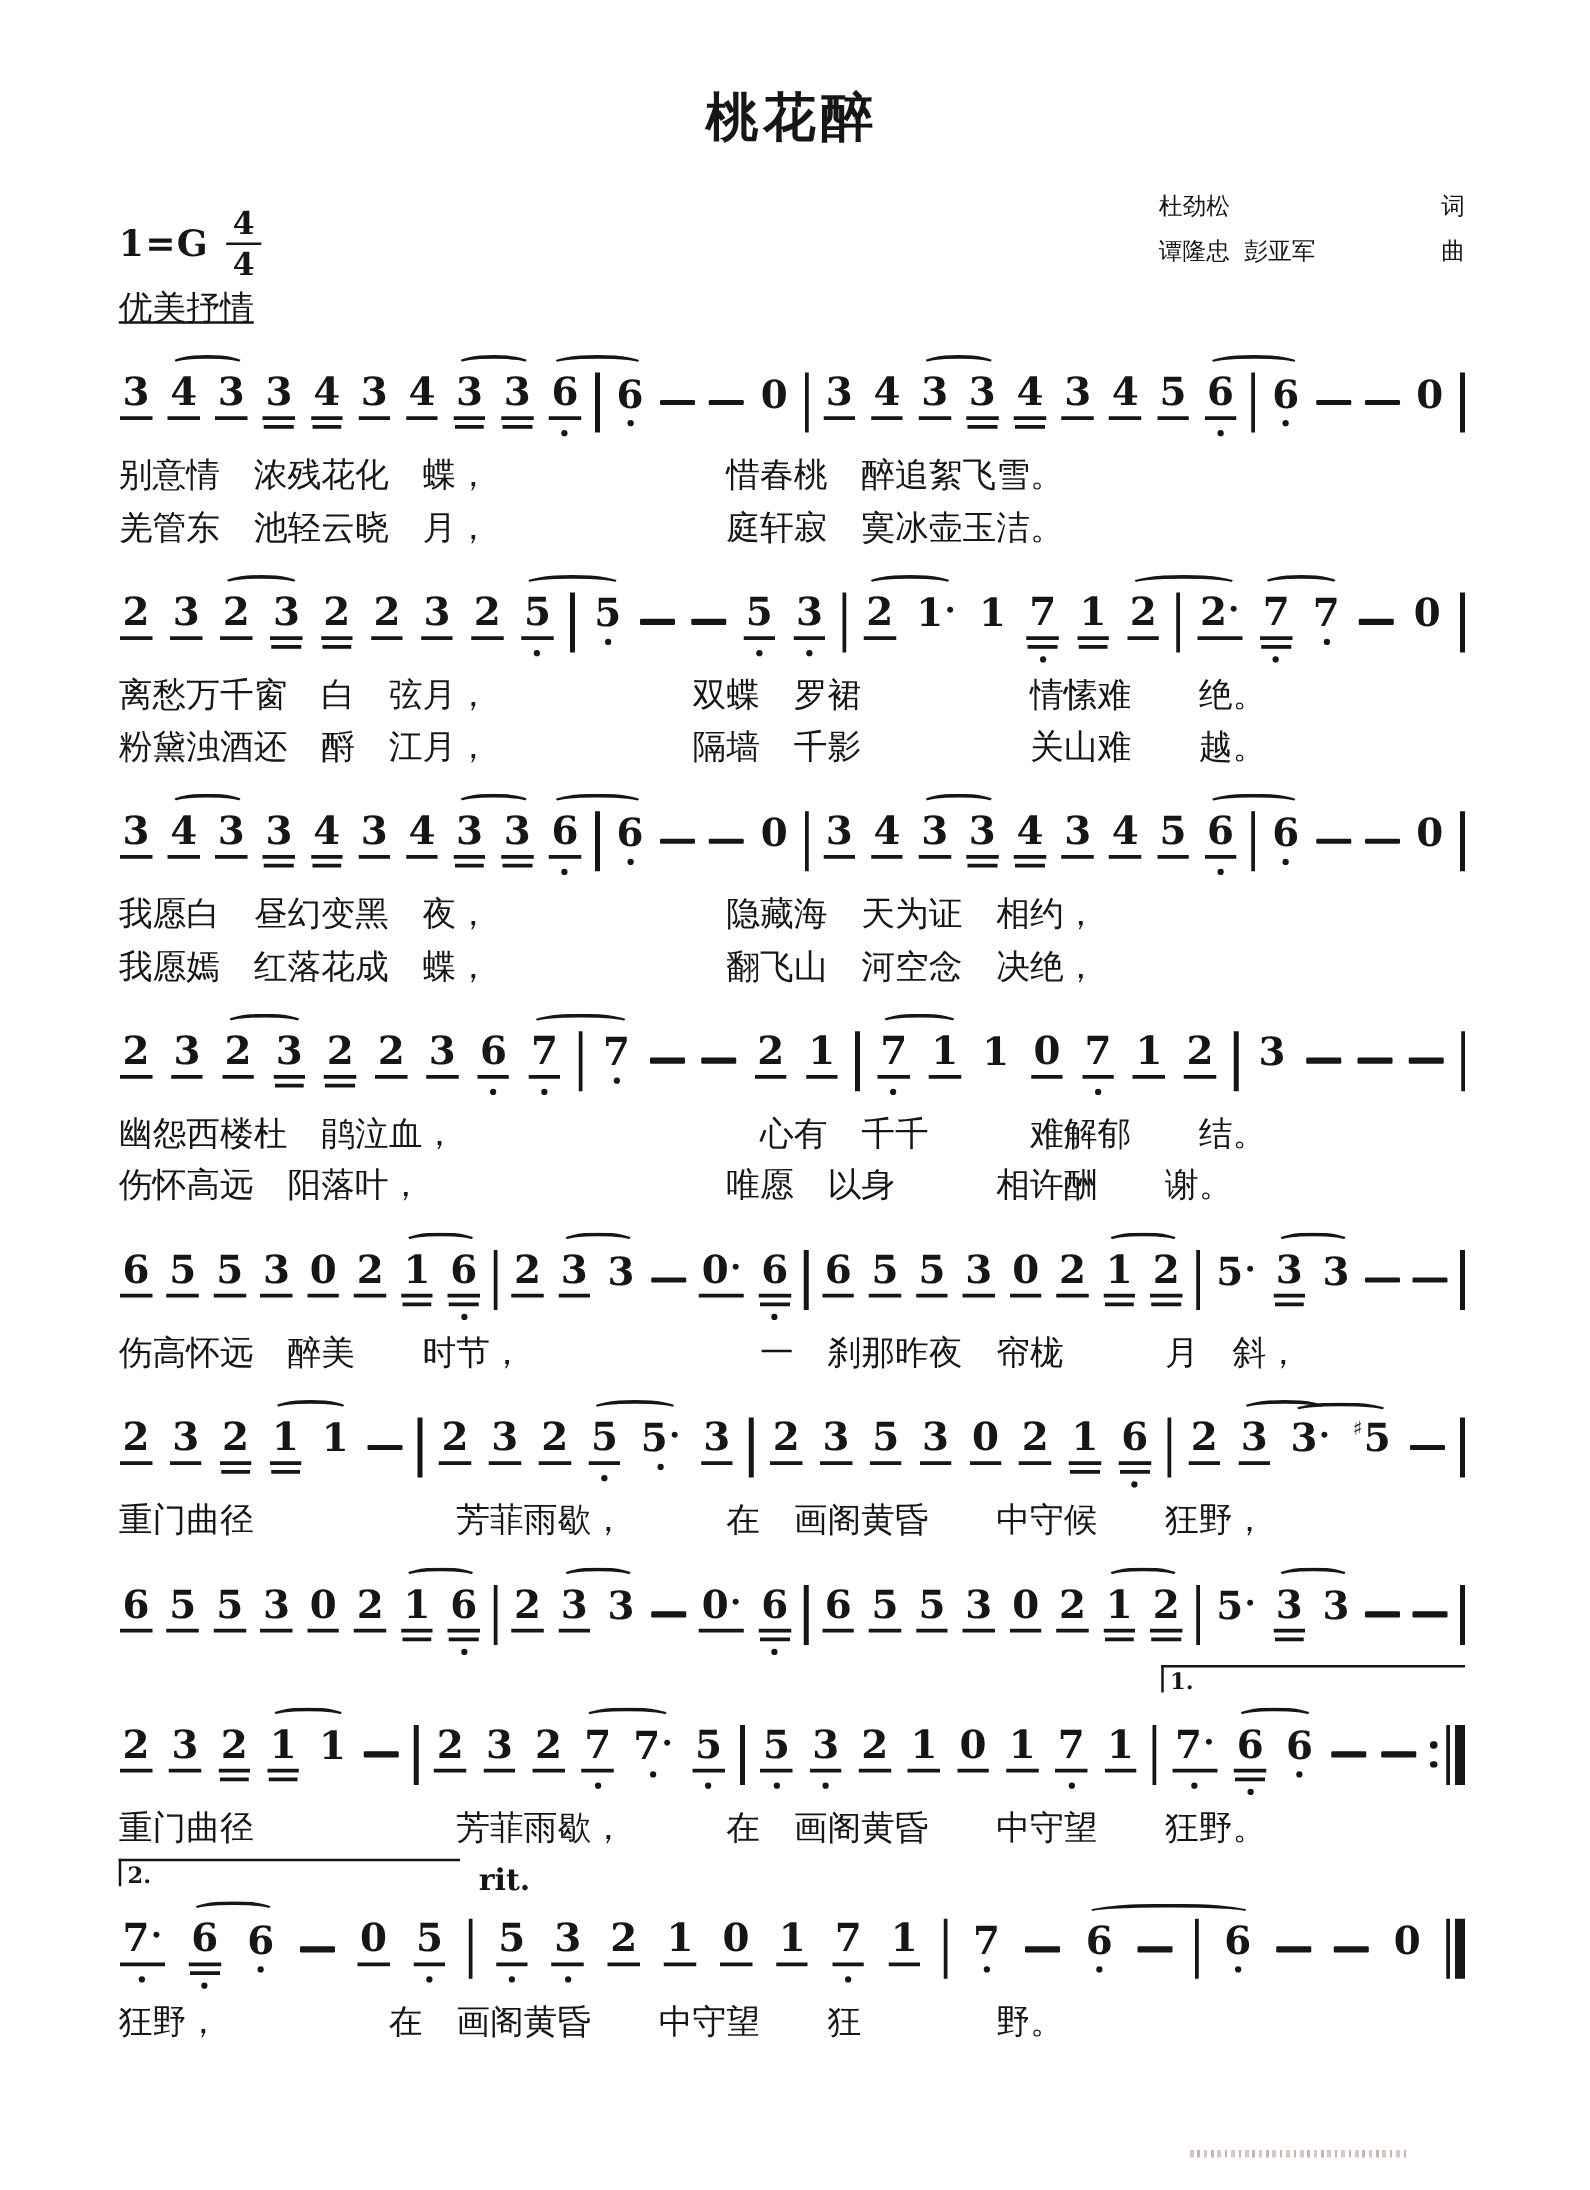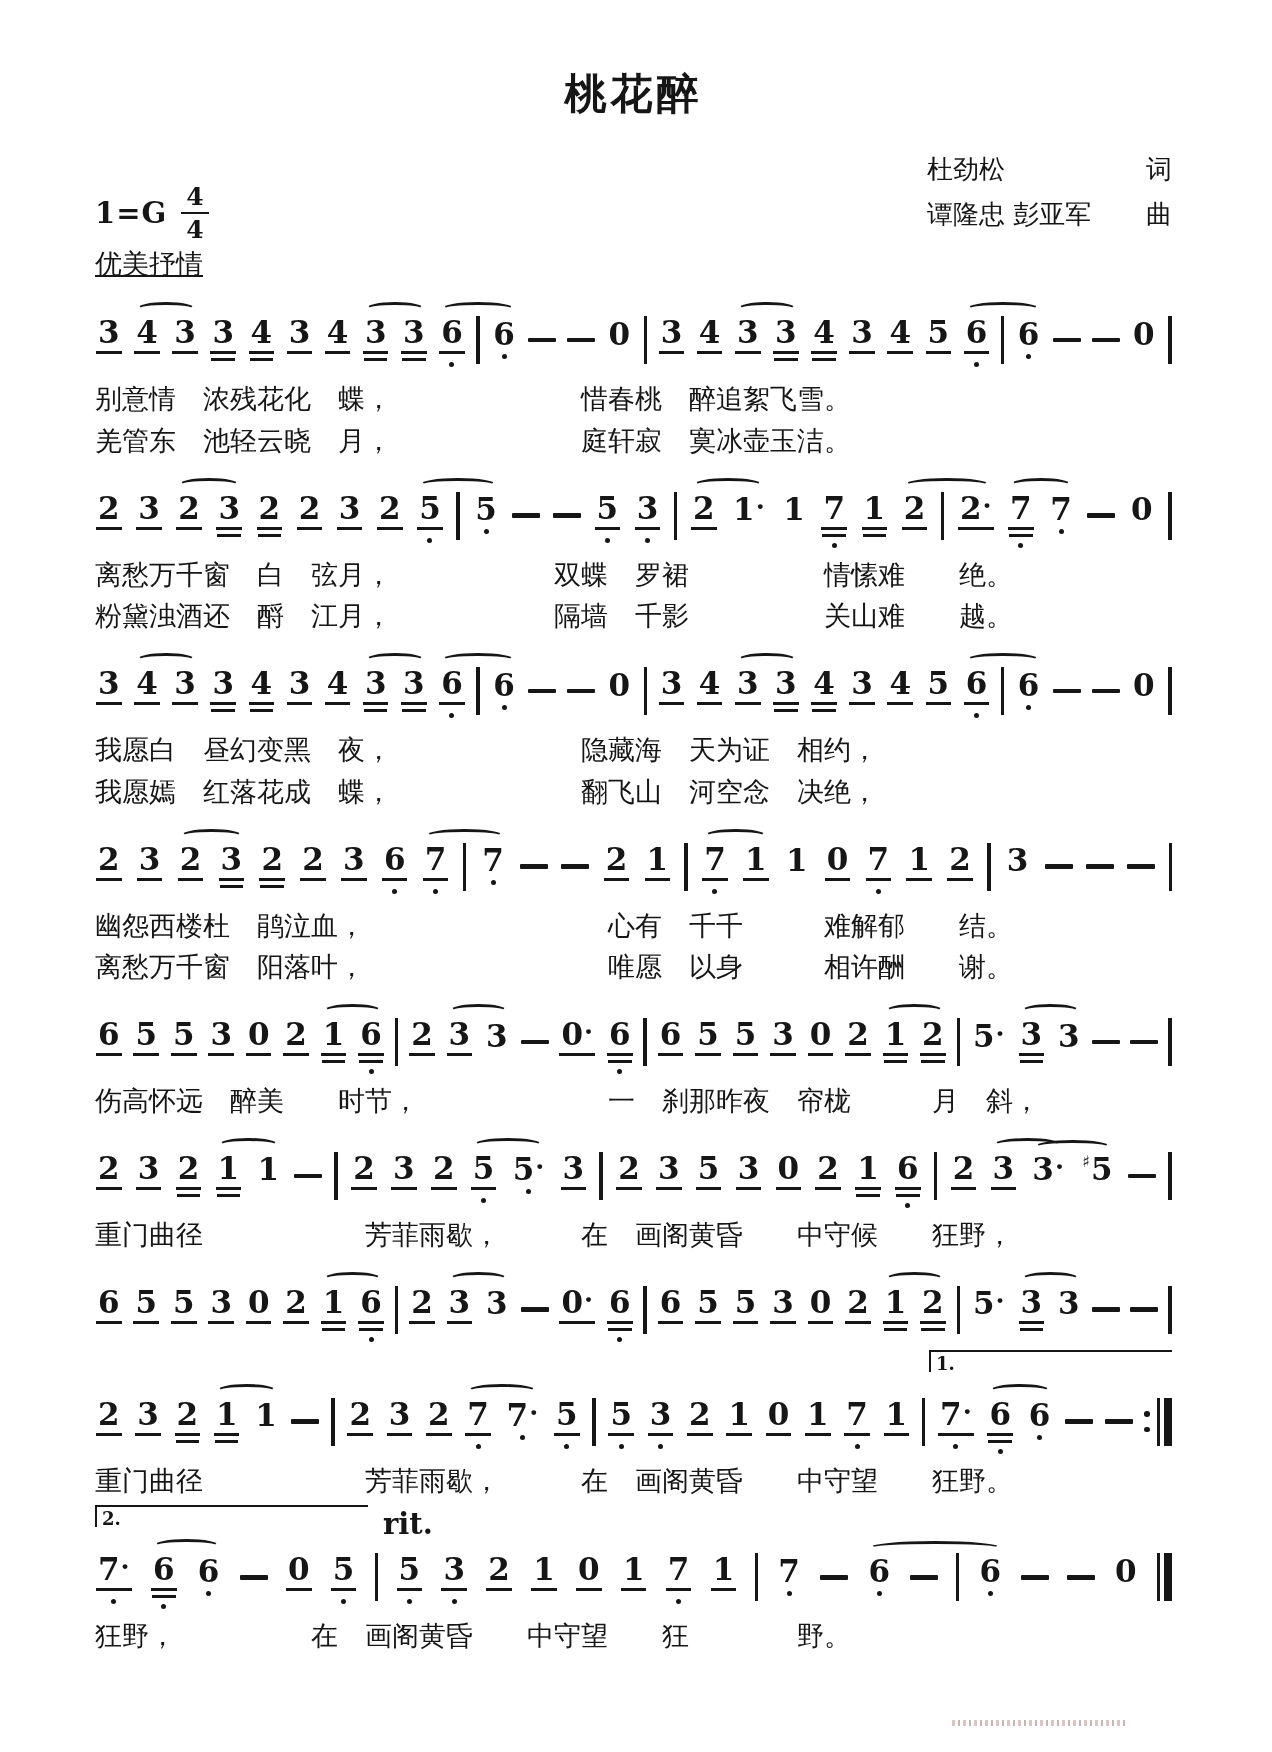--- a/index.html
+++ b/index.html
@@ -13,21 +13,21 @@
 
   
   h1.title{ text-align:center; font-size:42px; font-weight:700; letter-spacing:4px; padding-top:66px; }
   .meta-row{ display:flex; justify-content:space-between; align-items:flex-end; margin-top:30px; }
   .key-block{ display:flex; align-items:center; }
   .keytext{ font-size:29px; font-weight:700; letter-spacing:1px; }
   .meter{ display:inline-flex; flex-direction:column; align-items:center;
           font-size:25px; font-weight:700; line-height:1; margin-left:14px; }
   .meter .mnum{ padding:0 5px 3px; border-bottom:2.5px solid var(--ink); }
   .meter .mden{ padding-top:3px; }
-  .credits{ font-size:26px; }
+  .credits{ font-size:19px;font-family:Liberation Mono, monospace; }
   .credit-line{ display:flex; justify-content:space-between; width:245px; margin-bottom:10px; }
   .expression{ font-size:27px; margin-top:4px;text-decoration:underline; }
 
   
   .sys{ margin-bottom:12px; }
   .sys.two{ margin-bottom:18px; }
   .sysline{ display:flex; justify-content:space-between; align-items:center;
             height:64px; position:relative; margin-top:26px; }
   .sysline.has-volta{ margin-top:48px; }
 
@@ -54,21 +54,21 @@
 
   .arc{ position:absolute; height:13px;
         border-top:3.5px solid var(--ink);
         border-left:2px solid transparent; border-right:2px solid transparent;
         border-top-left-radius:100% 100%; border-top-right-radius:100% 100%;
         pointer-events:none; }
 
   .volta{ position:absolute; top:-40px; height:22px;
           border-top:2.5px solid var(--ink); border-left:2.5px solid var(--ink); }
   .vlabel{ font-size:18px; font-weight:700; position:relative; top:1px; left:5px; }
-  .mark{ position:absolute; top:-38px; font-size:29px; font-weight:700; }
+  .mark{ position:absolute; top:-38px; font-size:24px; font-weight:700; }
 
   .lyric{ font-size:27px; white-space:pre; margin-top:10px; line-height:1.25; }
   .lyric + .lyric{ margin-top:8px; }
 
   .watermark{ position:absolute; right:145px; bottom:26px; width:175px; height:6px; opacity:.5;
     background:repeating-linear-gradient(90deg,#b98a84 0 3px,transparent 3px 6px,#8a6a66 6px 8px,transparent 8px 11px); }
 </style>
 </head>
 <body>
 
@@ -252,21 +252,21 @@
           <span class="note tok"><span class="nw"><span class="d">3</span></span></span>
           <span class="dash tok"></span>
           <span class="dash tok"></span>
           <span class="dash tok"></span>
           <span class="bar tok"></span>
           <div class="arc" style="left: 86.2px; width: 60.6px; top: -6px;"></div>
           <div class="arc" style="left: 331.2px; width: 76.6px; top: -6px;"></div>
           <div class="arc" style="left: 610.2px; width: 60.6px; top: -6px;"></div>
         </div>
         <div class="lyric">幽怨西楼杜　鹃泣血，　　　　　　　　　心有　千千　　　难解郁　　结。</div>
-        <div class="lyric">离愁万千窗　阳落叶，　　　　　　　　　唯愿　以身　　　相许酬　　谢。</div>
+        <div class="lyric">伤怀高远　阳落叶，　　　　　　　　　唯愿　以身　　　相许酬　　谢。</div>
       </section>
       <section class="sys">
         <div class="sysline">
           <span class="note tok u1"><span class="nw"><span class="d">6</span></span></span>
           <span class="note tok u1"><span class="nw"><span class="d">5</span></span></span>
           <span class="note tok u1"><span class="nw"><span class="d">5</span></span></span>
           <span class="note tok u1"><span class="nw"><span class="d">3</span></span></span>
           <span class="note tok u1"><span class="nw"><span class="d">0</span></span></span>
           <span class="note tok u1"><span class="nw"><span class="d">2</span></span></span>
           <span class="note tok u2"><span class="nw"><span class="d">1</span></span></span>

